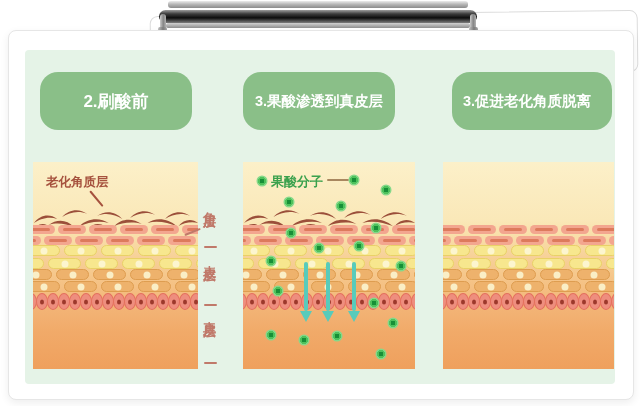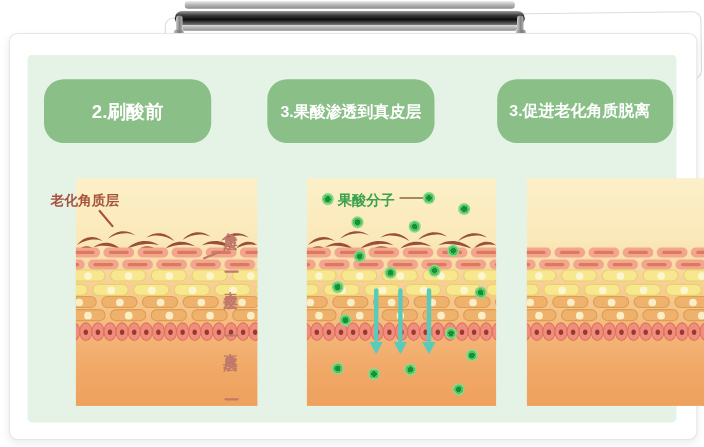--- a/index.html
+++ b/index.html
@@ -31,21 +31,21 @@
   .step-btn{position:absolute;top:72px;height:58px;border-radius:18px;background:#8abf88;color:#ffffff;
             font-weight:bold;display:flex;align-items:center;justify-content:center;box-sizing:border-box;}
   .b1{left:40px;width:152px;font-size:17px;}
   .b2{left:243px;width:152px;font-size:14.5px;white-space:nowrap;}
   .b3{left:452px;width:160px;font-size:14.5px;flex-direction:column;align-items:flex-start;
       justify-content:center;padding-left:11px;line-height:23px;white-space:nowrap;}
 
   
   .skin{position:absolute;top:162px;height:207px;overflow:hidden;
         background:linear-gradient(180deg,#fcf0c9 0%,#fae8b8 28%,#f9dfaa 35%,#f7d39b 44%,
-                   #f5c386 58%,#f3b679 68%,#f1aa69 82%,#efa05d 100%);margin-left:36px;}
+                   #f5c386 58%,#f3b679 68%,#f1aa69 82%,#efa05d 100%);}
   .s1{left:33px;width:165px;}
   .s2{left:243px;width:172px;}
   .s3{left:443px;width:171px;}
 
   .flakes{position:absolute;left:0;right:0;top:43px;height:24px;}
 
   .cell-row{position:absolute;left:-6px;right:-6px;display:flex;align-items:center;}
   .cell-row.pink{gap:3px;}
   .cell-row.yellow{gap:4px;}
   .cell-row.orange{gap:4px;}

